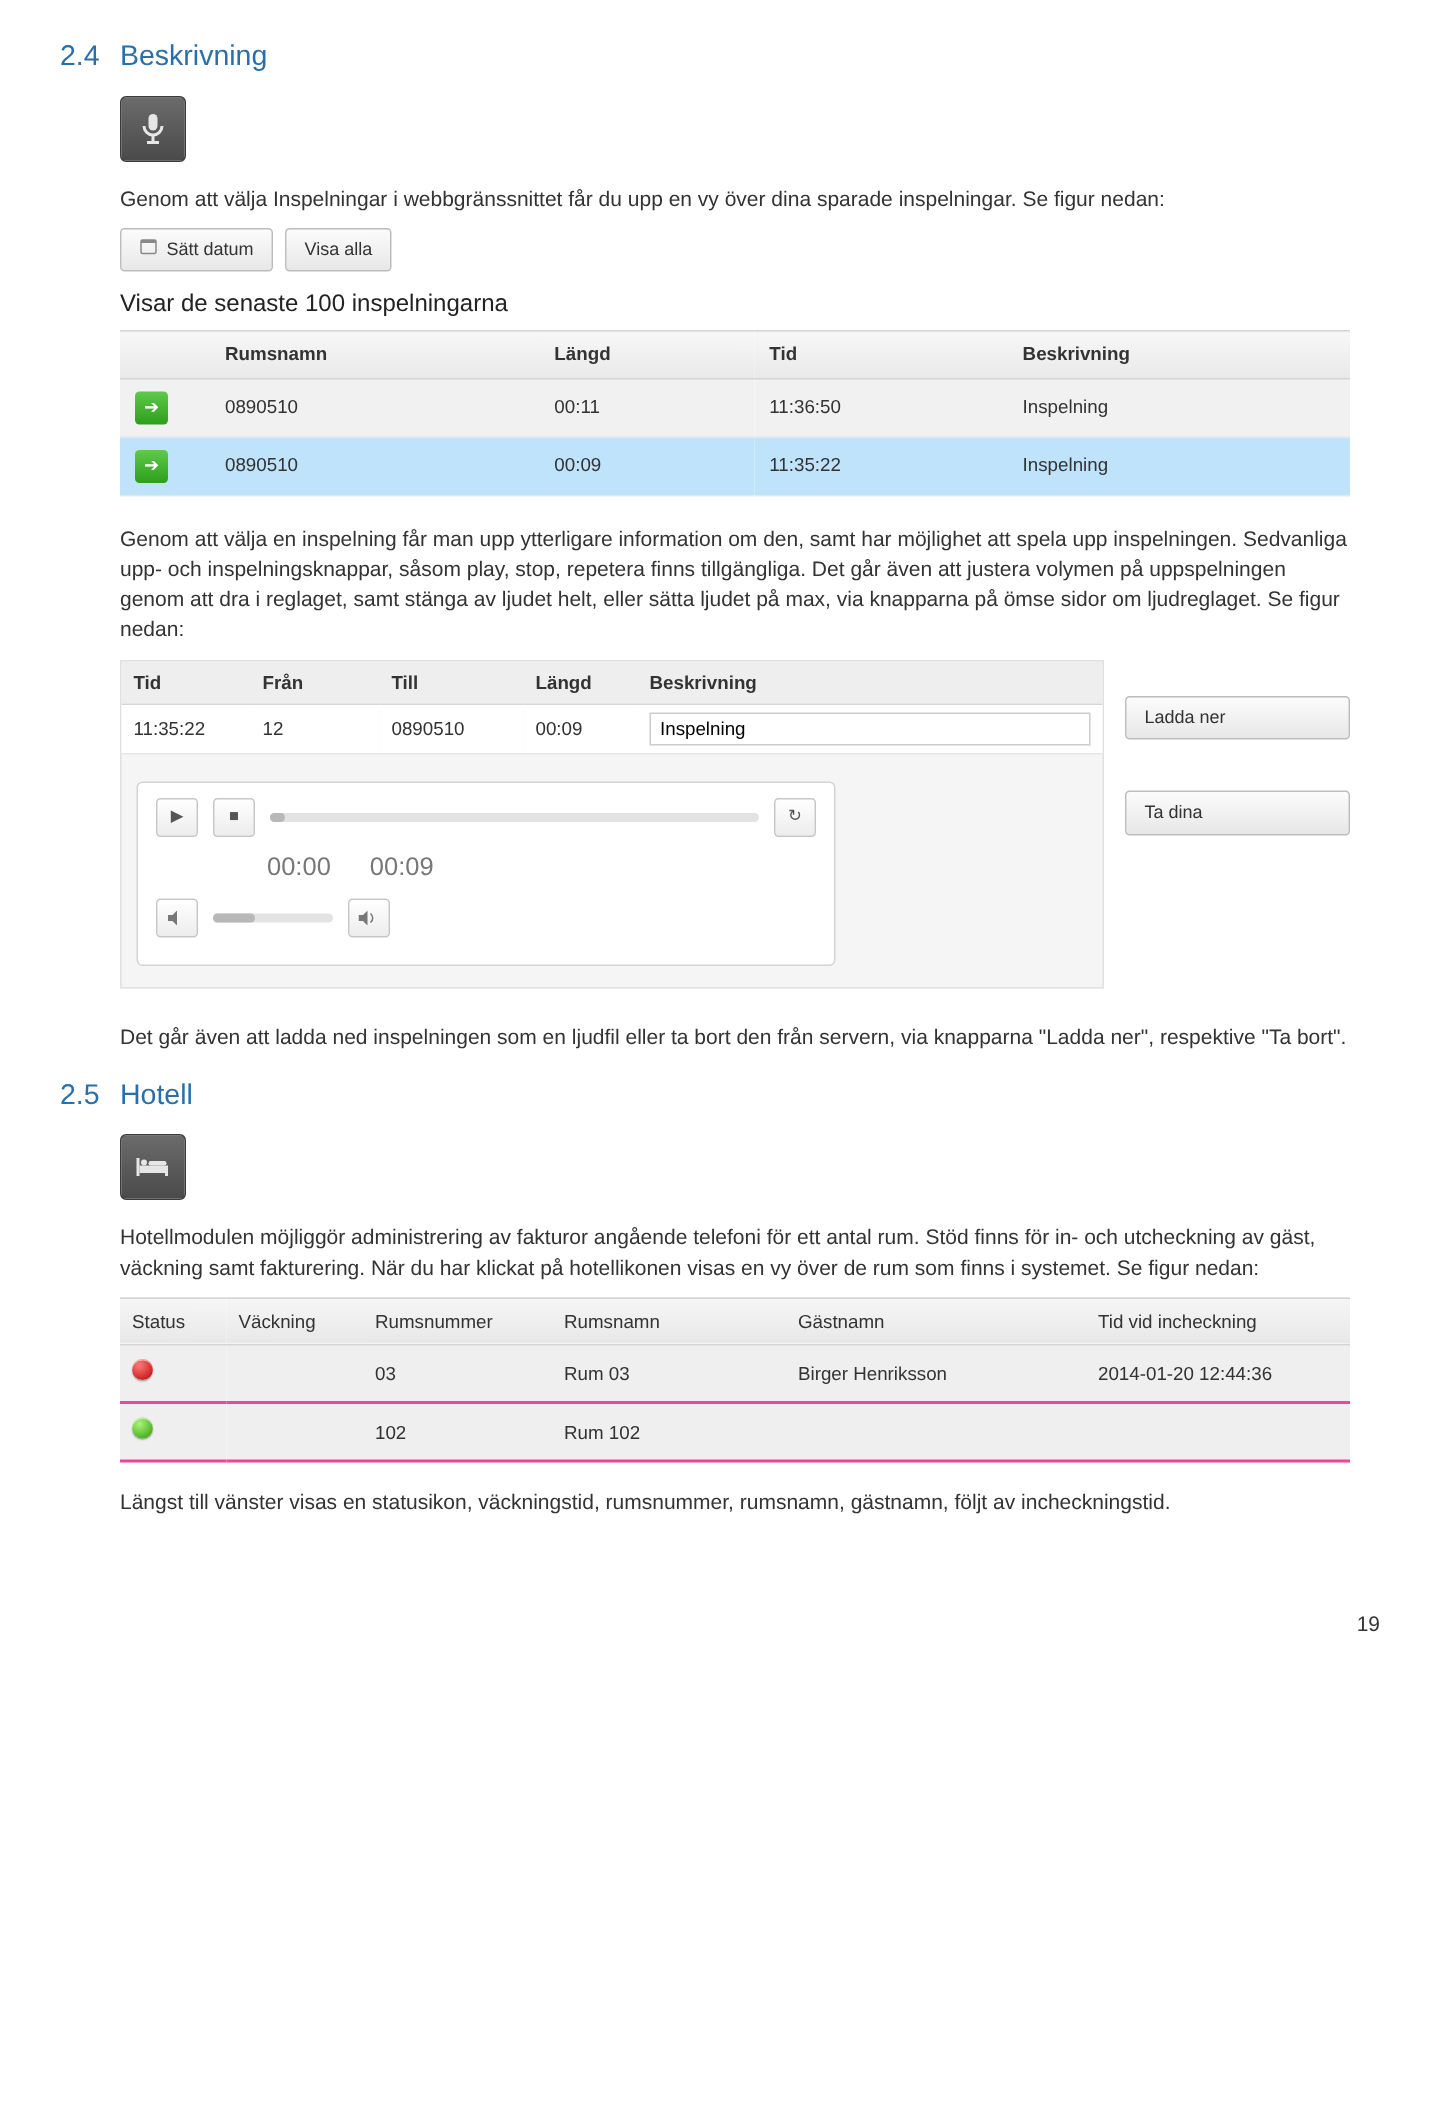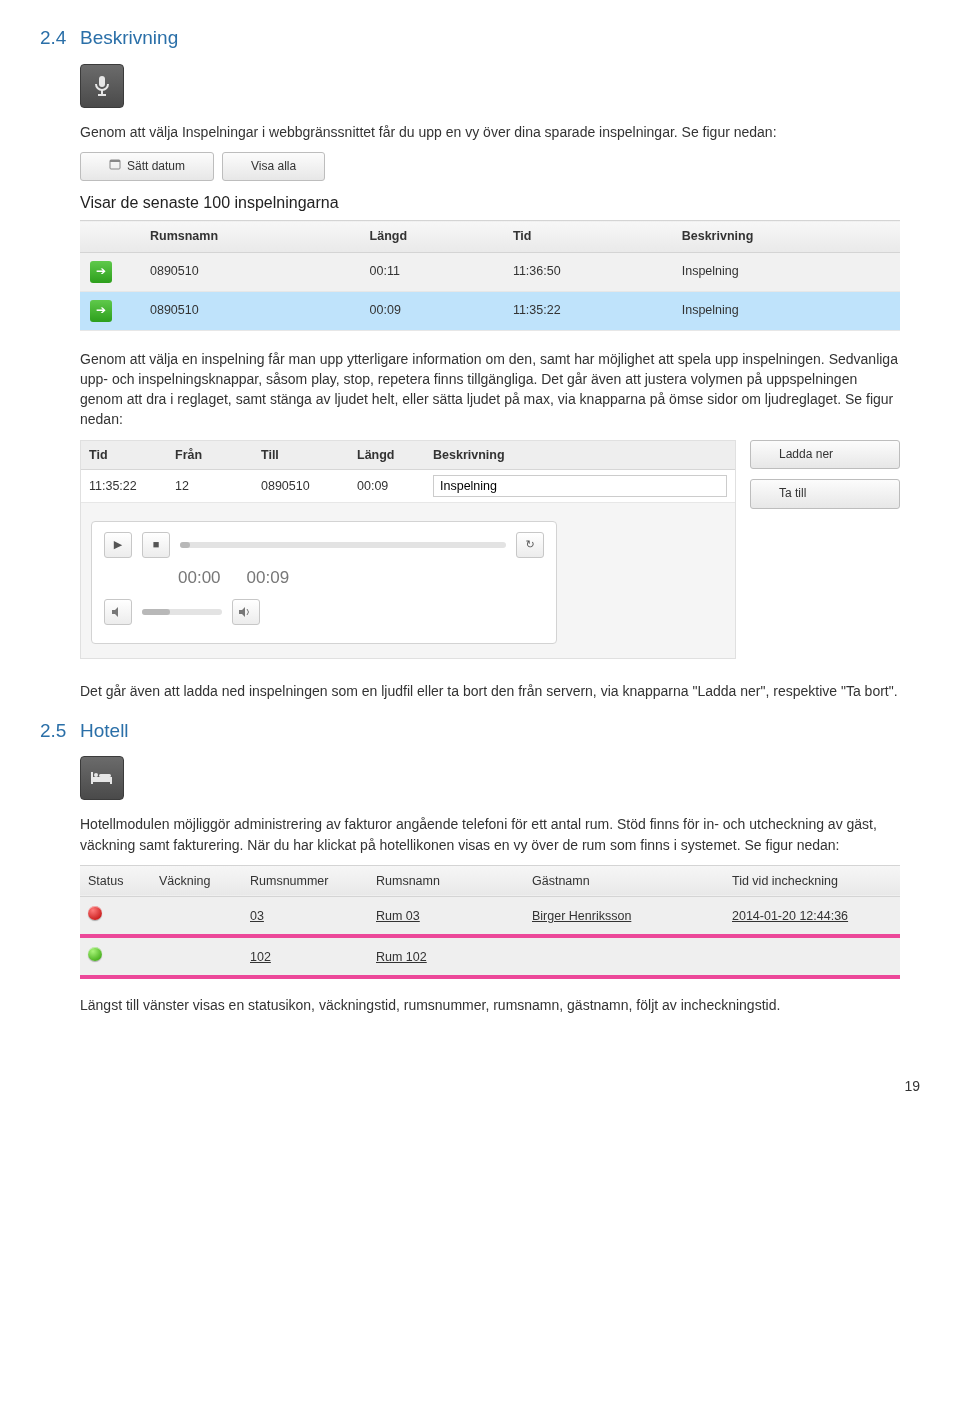--- a/index.html
+++ b/index.html
@@ -24,21 +24,21 @@
     display: flex; align-items: center; justify-content: center;
     color: #fff; margin-bottom: 14px;
   }
   .para { margin: 0 0 10px 0; }
   
   .scr { border: none; }
   .toolbar1 { display:flex; gap:8px; align-items:center; margin:6px 0 10px 0; }
   .btn {
     background: linear-gradient(#fcfcfc,#e7e7e7);
     border: 1px solid #bdbdbd; border-radius: 3px;
-    padding: 5px 28px; font-size: 12px; color:#333;
+    padding: 5px 12px; font-size: 12px; color:#333;
     display:inline-flex; align-items:center; gap:6px;
   }
   .subtle { font-size: 16px; color:#222; margin: 4px 0 6px 0; }
   .tbl1 { width: 100%; border-collapse: collapse; font-size: 12.5px; }
   .tbl1 th {
     text-align:left; font-weight: bold; padding: 6px 10px;
     background: linear-gradient(#f7f7f7,#e9e9e9);
     border-bottom: 1px solid #d4d4d4; border-top: 1px solid #d4d4d4;
   }
   .tbl1 td { padding: 8px 10px; border-bottom: 1px solid #e7e7e7; }
@@ -47,21 +47,21 @@
   .arrowbox {
     width:22px; height:22px; border-radius:3px;
     background: linear-gradient(#5fc94b,#2d9f1c);
     display:flex; align-items:center; justify-content:center;
     color:#fff; font-size:12px;
   }
   
   .scr2 { display:flex; gap:14px; margin-top:6px; }
   .scr2-left { flex: 1; background:#f5f5f5; border:1px solid #e0e0e0; }
   .scr2-right { width: 150px; display:flex; flex-direction:column; gap:10px; }
-  .btn-wide { text-align:right; }
+  .btn-wide { text-align:right;margin-top:24px; }
   .tbl2 { width:100%; border-collapse:collapse; font-size:12.5px; }
   .tbl2 th { text-align:left; font-weight:bold; padding:5px 8px; background:#eee; border-bottom:1px solid #d6d6d6; }
   .tbl2 td { padding:5px 8px; background:#fff; border-bottom:1px solid #e7e7e7; }
   .desc-input { border:1px solid #ccc; padding:3px 6px; font-size:12.5px; width: calc(100% - 14px); }
   .player {
     margin: 18px 10px 14px 10px;
     border:1px solid #d3d3d3; border-radius:4px;
     background:#fff; padding:10px 12px;
     width: 440px;
   }
@@ -73,21 +73,21 @@
     color:#555; font-size:11px;
   }
   .track { flex:1; height:6px; background:#e3e3e3; border-radius:3px; position:relative; }
   .track .fill { position:absolute; left:0; top:0; bottom:0; width:3%; background:#b8b8b8; border-radius:3px; }
   .times { font-size:17px; color:#777; margin-left:74px; display:flex; gap:26px; }
   .vol { width:80px; height:6px; background:#e3e3e3; border-radius:3px; position:relative; }
   .vol .fill { position:absolute; left:0; top:0; bottom:0; width:35%; background:#b8b8b8; border-radius:3px; }
   
   .tbl3 { width:100%; border-collapse:collapse; font-size:12.5px; margin-top:2px; }
   .tbl3 th { text-align:left; font-weight:normal; padding:6px 8px; background:linear-gradient(#f6f6f6,#e8e8e8); border-bottom:1px solid #d4d4d4; border-top:1px solid #d4d4d4; }
-  .tbl3 td { padding:9px 8px; background:#efefef; border-bottom:4px solid #ec4899;text-decoration:underline; }
+  .tbl3 td { padding:9px 8px; background:#efefef; border-bottom:2px solid #ec4899; }
   .dot { width:14px; height:14px; border-radius:50%; display:inline-block; box-shadow: inset 0 1px 0 rgba(255,255,255,.5), 0 1px 1px rgba(0,0,0,.3); }
   .dot-red { background: radial-gradient(circle at 35% 30%, #ff7a7a, #b90000); }
   .dot-green { background: radial-gradient(circle at 35% 30%, #a9f57a, #2a9a00); }
   .pagenum { text-align:right; margin-top:60px; font-size:14px; color:#333; }
 </style>
 </head>
 <body>
 
 <div class="section-row">
   <div class="section-num">2.4</div>
@@ -208,21 +208,21 @@
               </svg>
           </span>
         </div>
       </div>
     </div>
     <div class="scr2-right">
       <span class="btn btn-wide">
           <span>Ladda ner</span>
         </span>
       <span class="btn btn-wide">
-          <span>Ta till</span>
+          <span>Ta dina</span>
         </span>
     </div>
   </div>
 
   <p class="para" style="margin-top:22px">Det går även att ladda ned inspelningen som en ljudfil eller ta bort den från servern, via knapparna "Ladda ner", respektive "Ta bort".</p>
 </div>
 
 <div class="section-row" style="margin-top:16px">
   <div class="section-num">2.5</div>
   <div class="section-title">Hotell</div>

